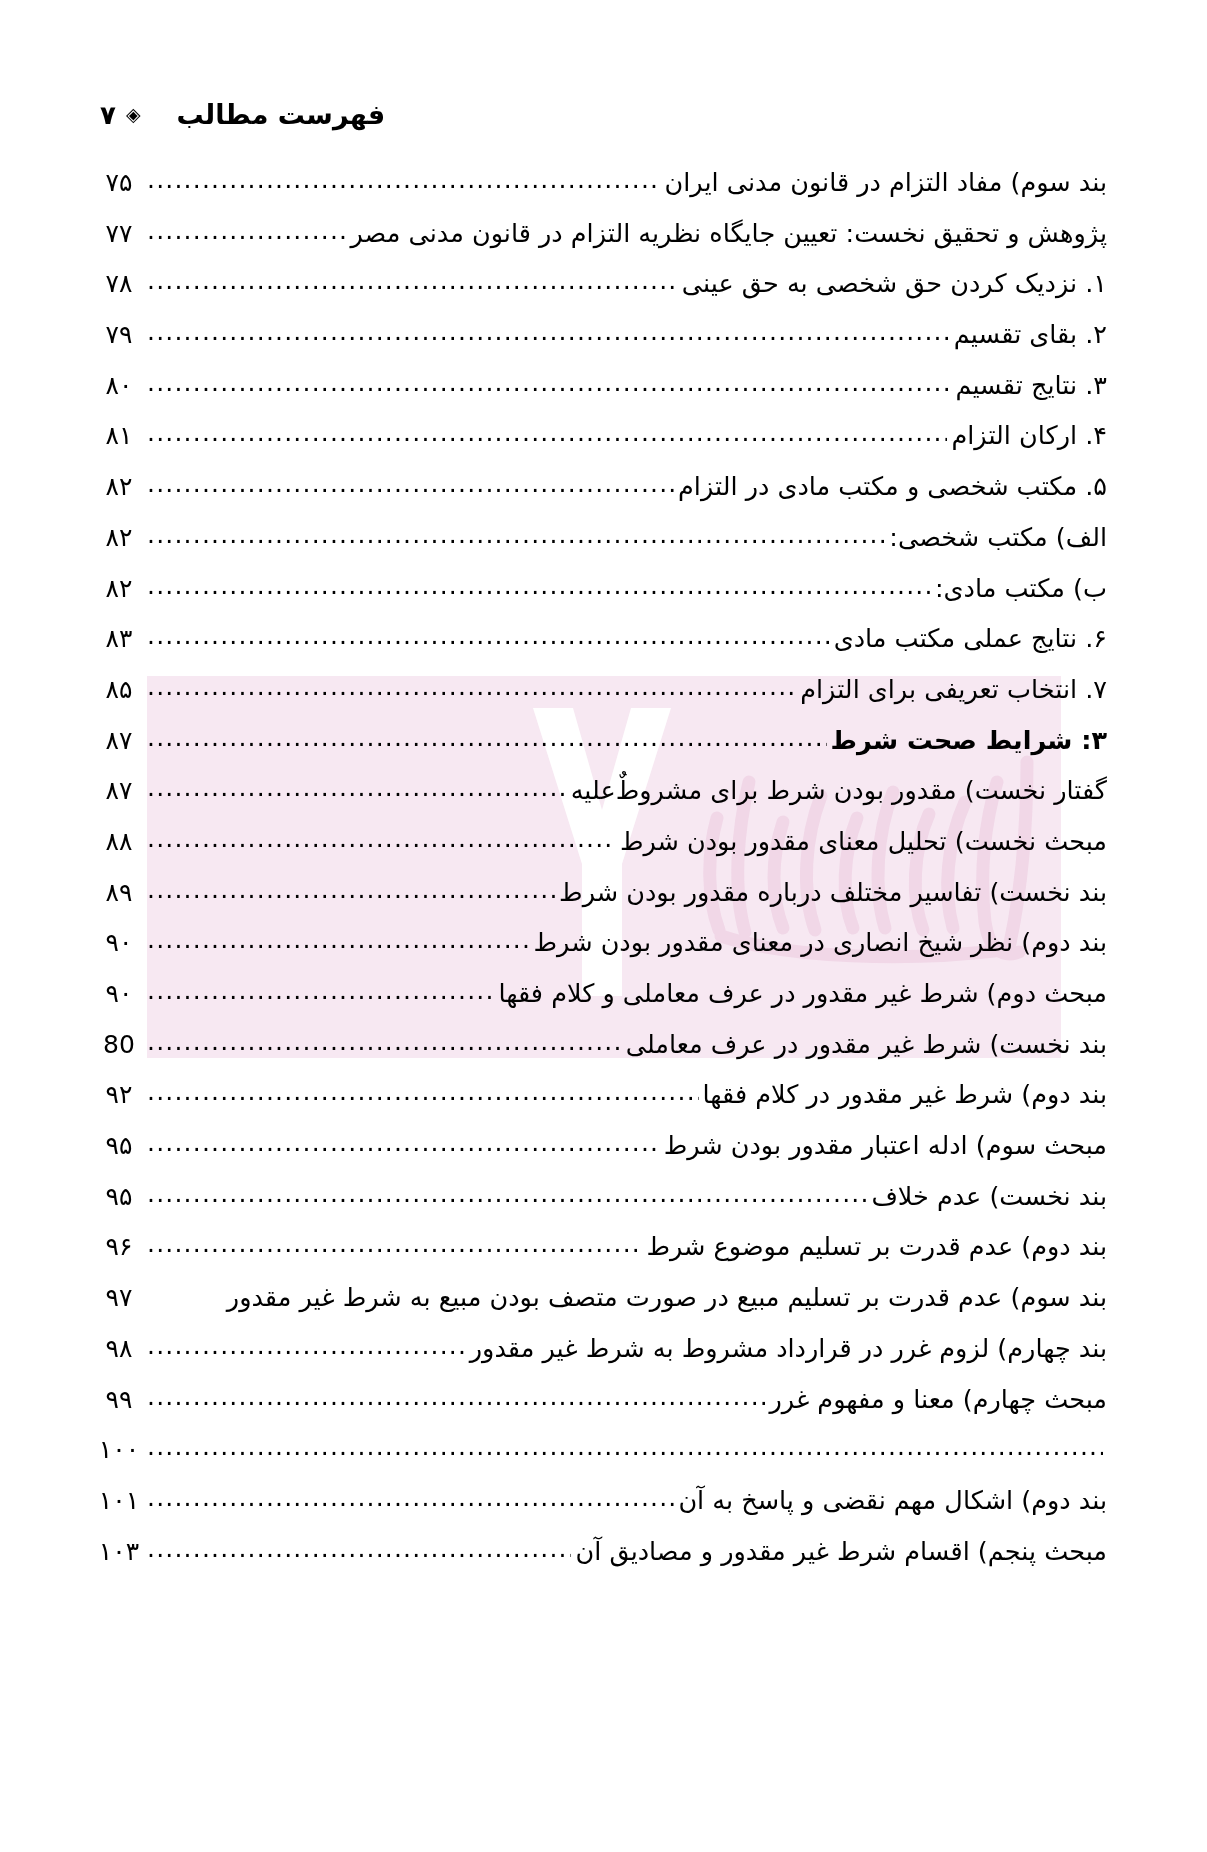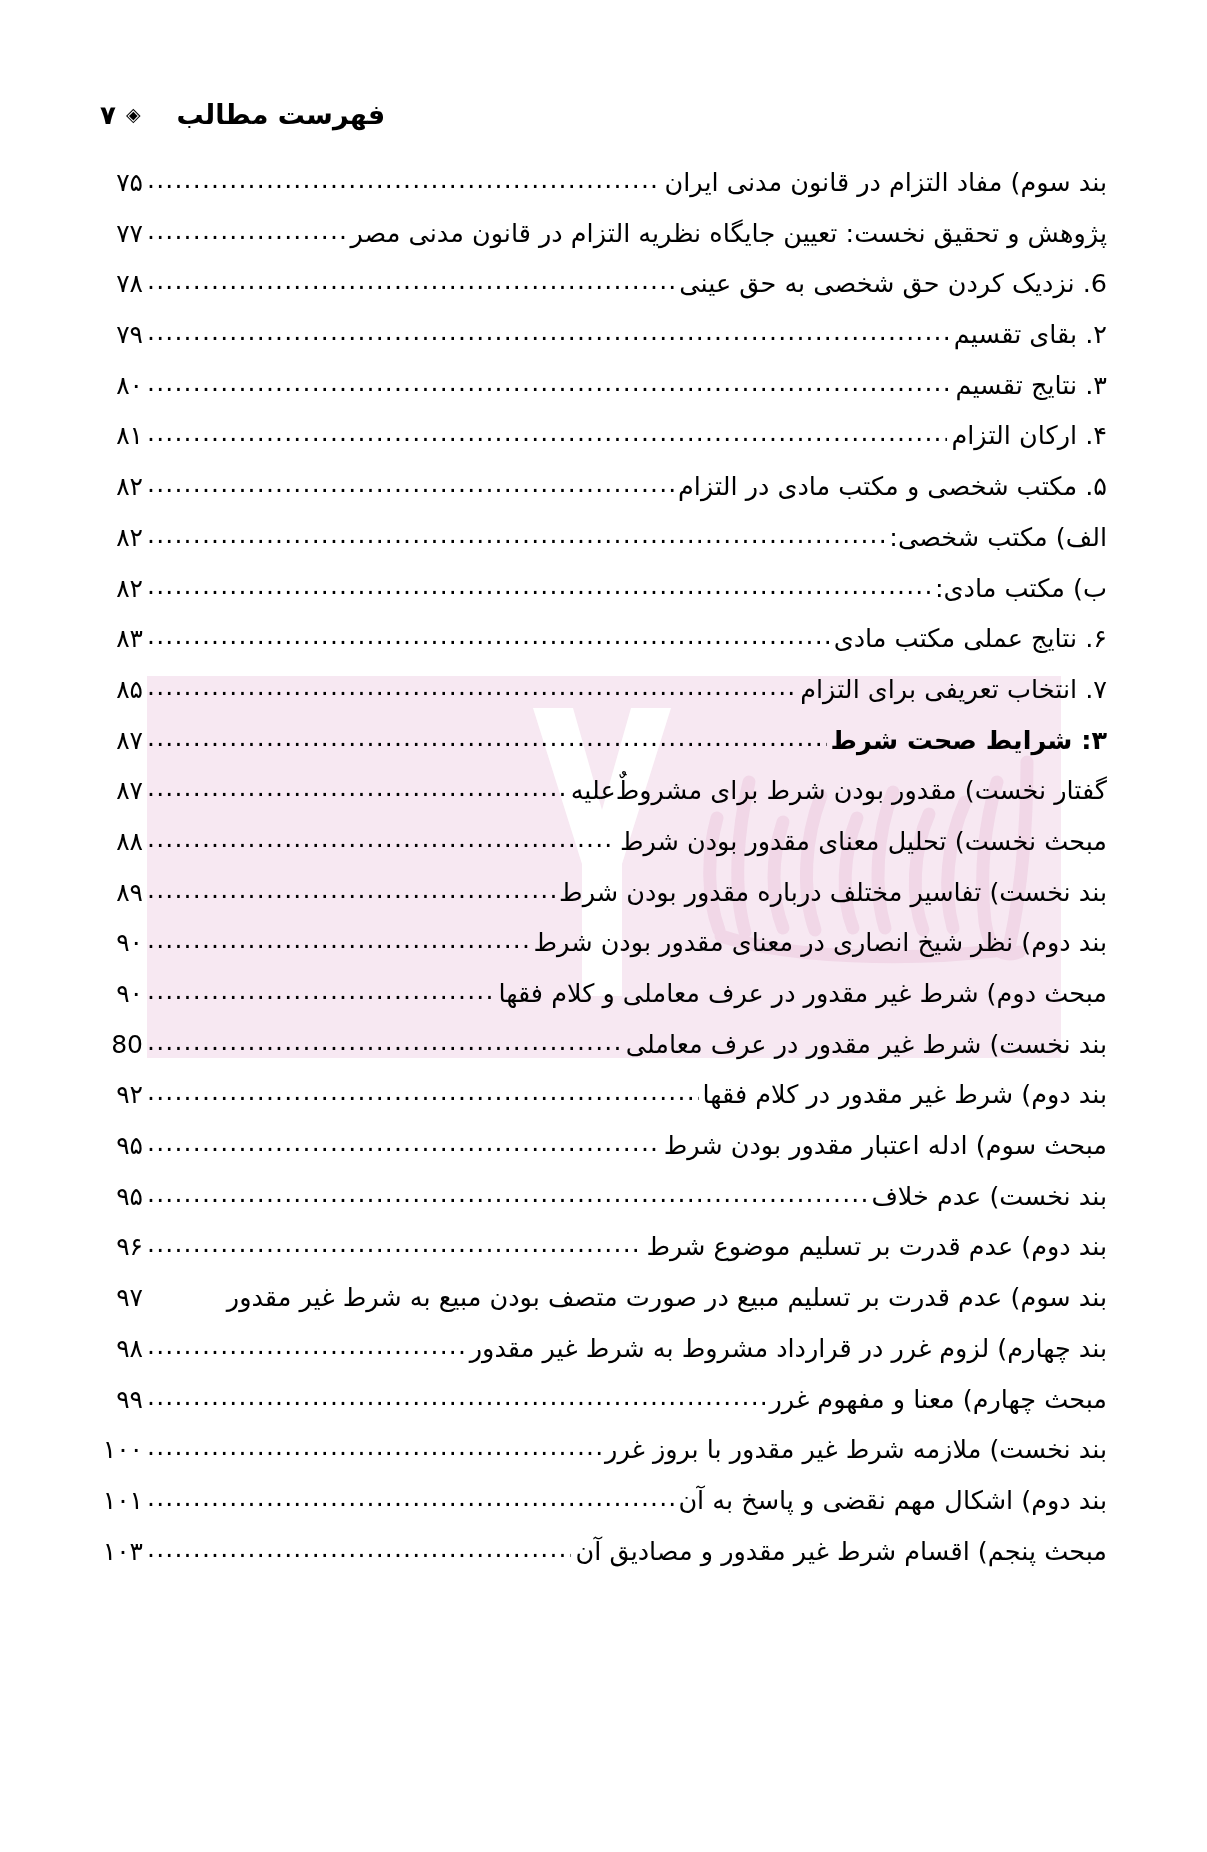--- a/index.html
+++ b/index.html
@@ -127,21 +127,21 @@
     direction: ltr;
     text-align: left;
   }
   .toc-row.noleader .leader {
     visibility: hidden;
   }
   .toc-row .pageno {
     flex: 0 0 auto;
     font-size: 25px;
     min-width: 48px;
-    text-align: right;
+    text-align: center;
     direction: ltr;
     unicode-bidi: embed;
   }
 </style>
 </head>
 <body>
 
 <div class="page">
 
   <div class="page-header">
@@ -180,21 +180,21 @@
         <span class="label">بند سوم) مفاد التزام در قانون مدنی ایران</span>
         <span class="leader">............................................................................................................</span>
         <span class="pageno">۷۵</span>
       </div>
       <div class="toc-row">
         <span class="label">پژوهش و تحقیق نخست: تعیین جایگاه نظریه التزام در قانون مدنی مصر</span>
         <span class="leader">............................................................................................................</span>
         <span class="pageno">۷۷</span>
       </div>
       <div class="toc-row">
-        <span class="label">6. نزدیک کردن حق شخصی به حق عینی</span>
+        <span class="label">۱. نزدیک کردن حق شخصی به حق عینی</span>
         <span class="leader">............................................................................................................</span>
         <span class="pageno">۷۸</span>
       </div>
       <div class="toc-row">
         <span class="label">۲. بقای تقسیم</span>
         <span class="leader">............................................................................................................</span>
         <span class="pageno">۷۹</span>
       </div>
       <div class="toc-row">
         <span class="label">۳. نتایج تقسیم</span>
@@ -295,21 +295,20 @@
         <span class="label">بند چهارم) لزوم غرر در قرارداد مشروط به شرط غیر مقدور</span>
         <span class="leader">............................................................................................................</span>
         <span class="pageno">۹۸</span>
       </div>
       <div class="toc-row">
         <span class="label">مبحث چهارم) معنا و مفهوم غرر</span>
         <span class="leader">............................................................................................................</span>
         <span class="pageno">۹۹</span>
       </div>
       <div class="toc-row">
-        <span class="label">بند نخست) ملازمه شرط غیر مقدور با بروز غرر</span>
         <span class="leader">............................................................................................................</span>
         <span class="pageno">۱۰۰</span>
       </div>
       <div class="toc-row">
         <span class="label">بند دوم) اشکال مهم نقضی و پاسخ به آن</span>
         <span class="leader">............................................................................................................</span>
         <span class="pageno">۱۰۱</span>
       </div>
       <div class="toc-row">
         <span class="label">مبحث پنجم) اقسام شرط غیر مقدور و مصادیق آن</span>

